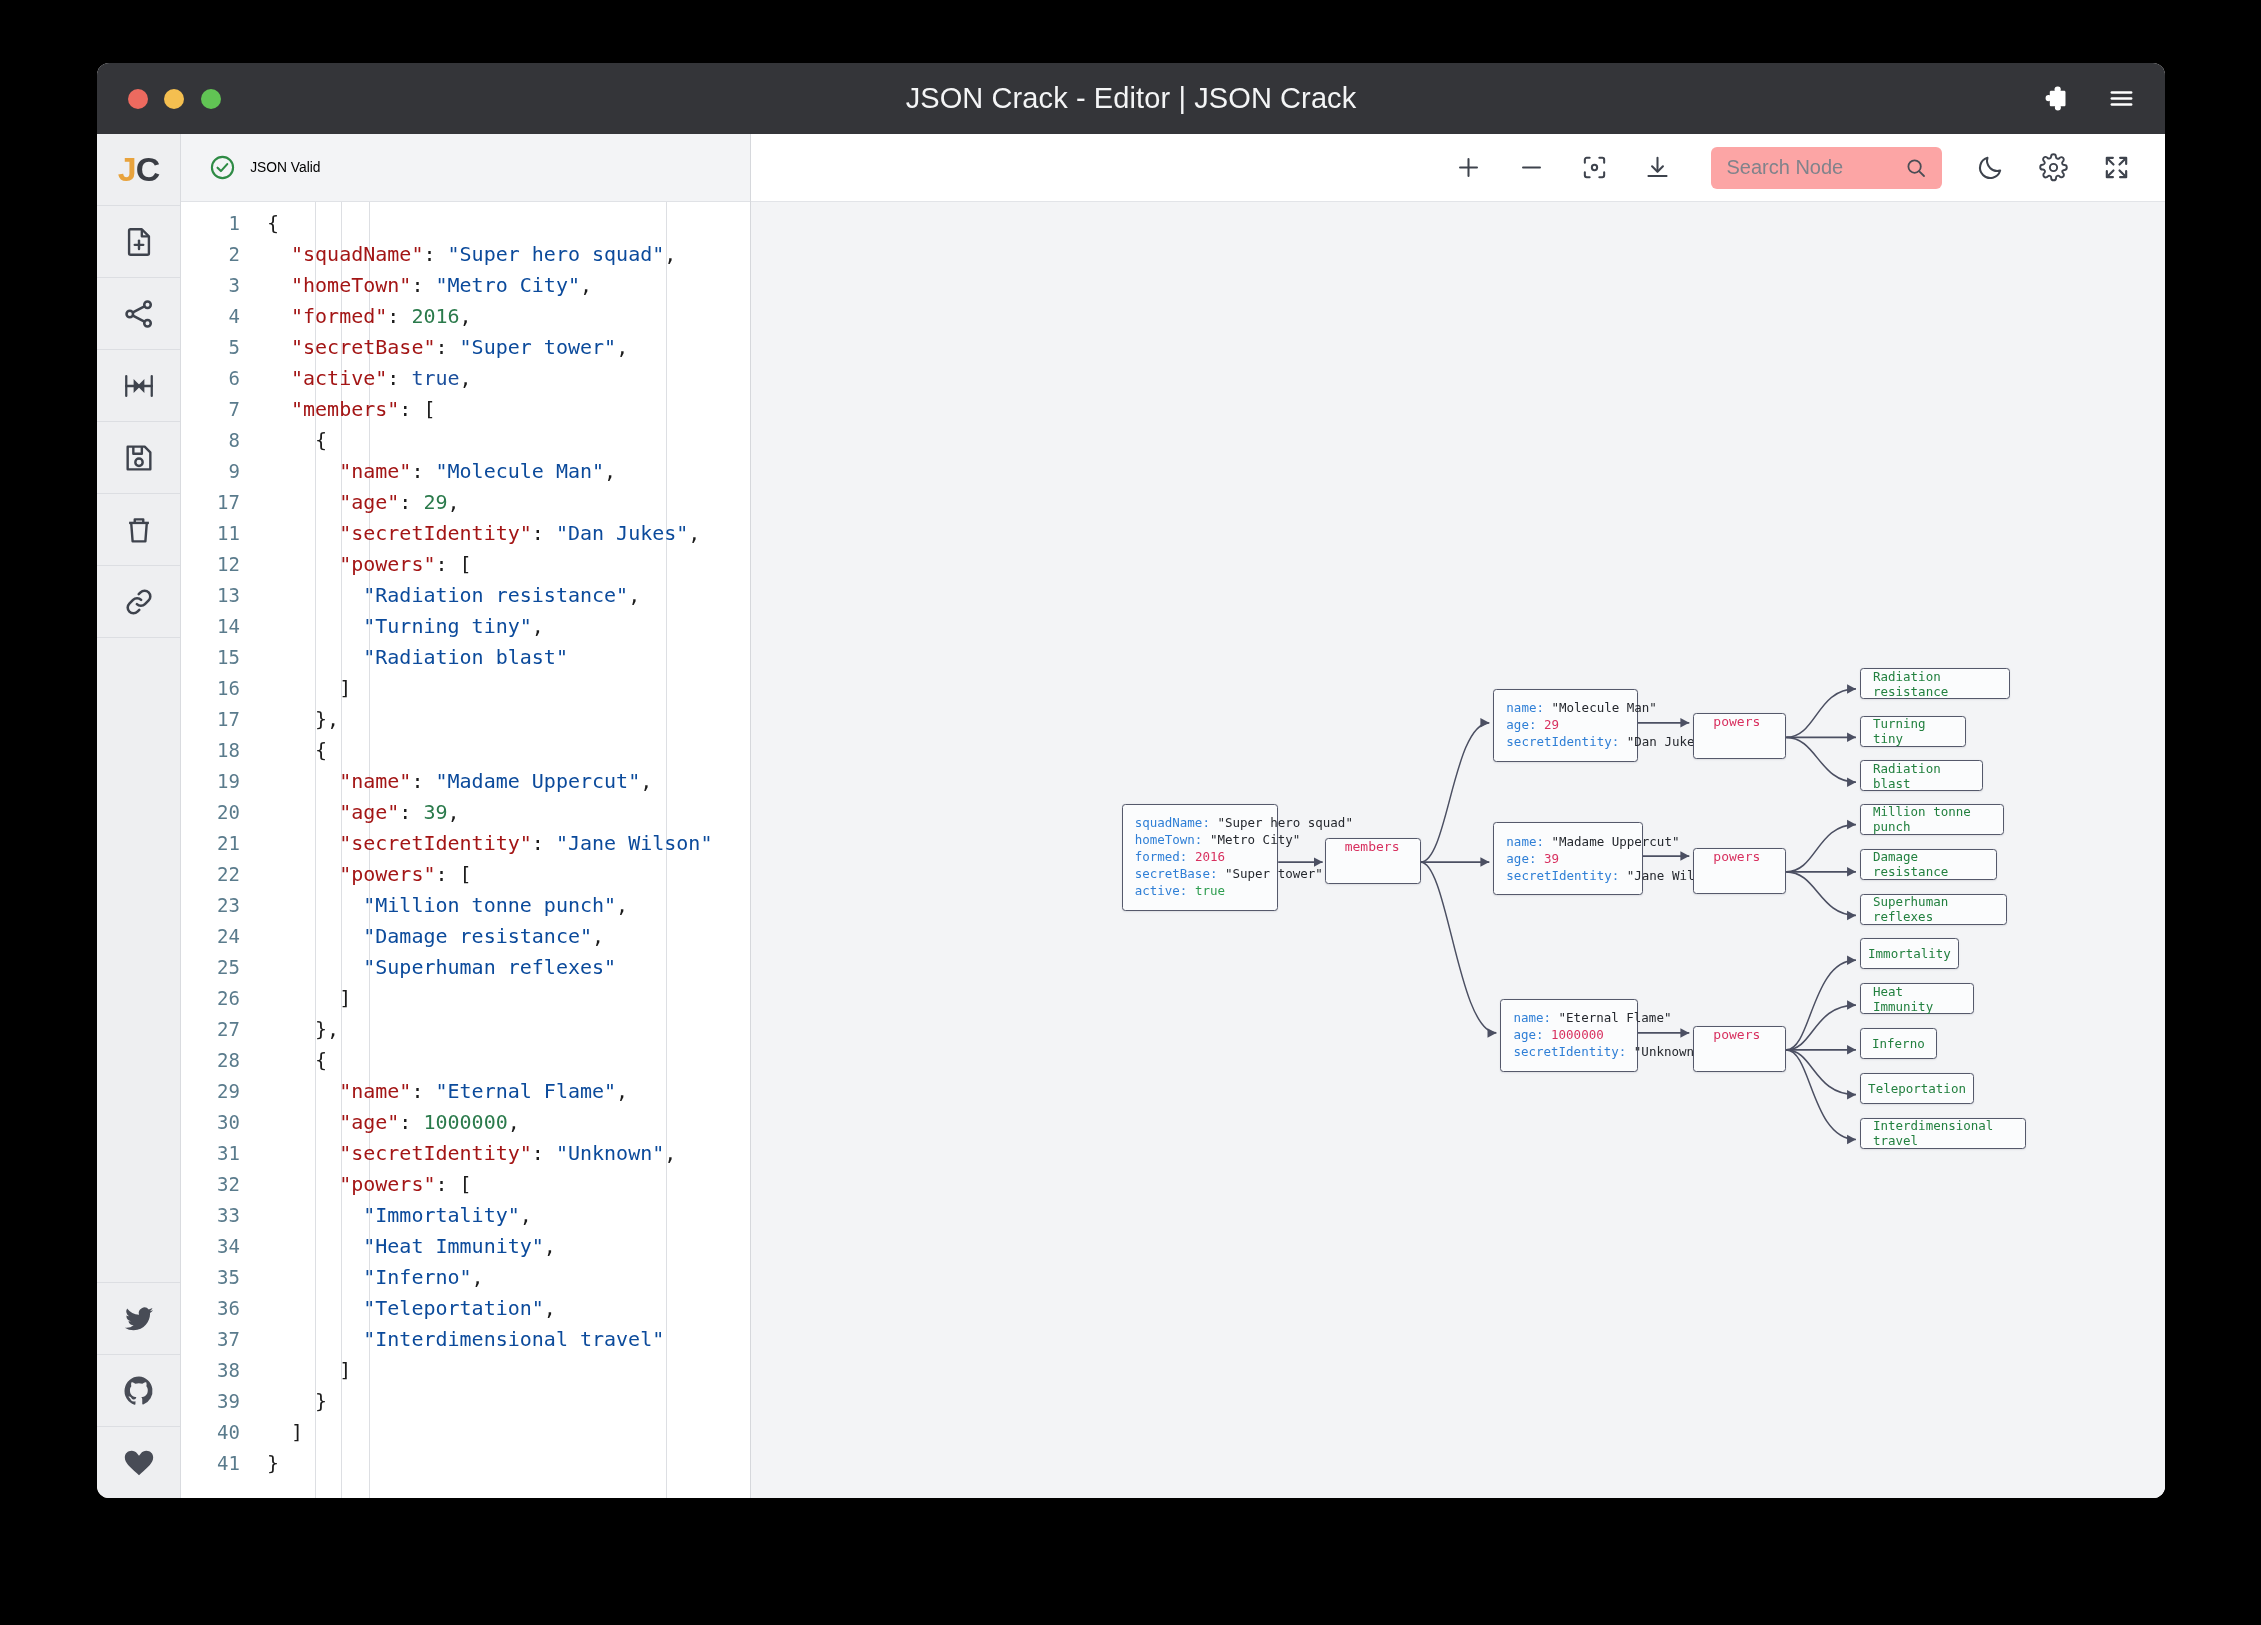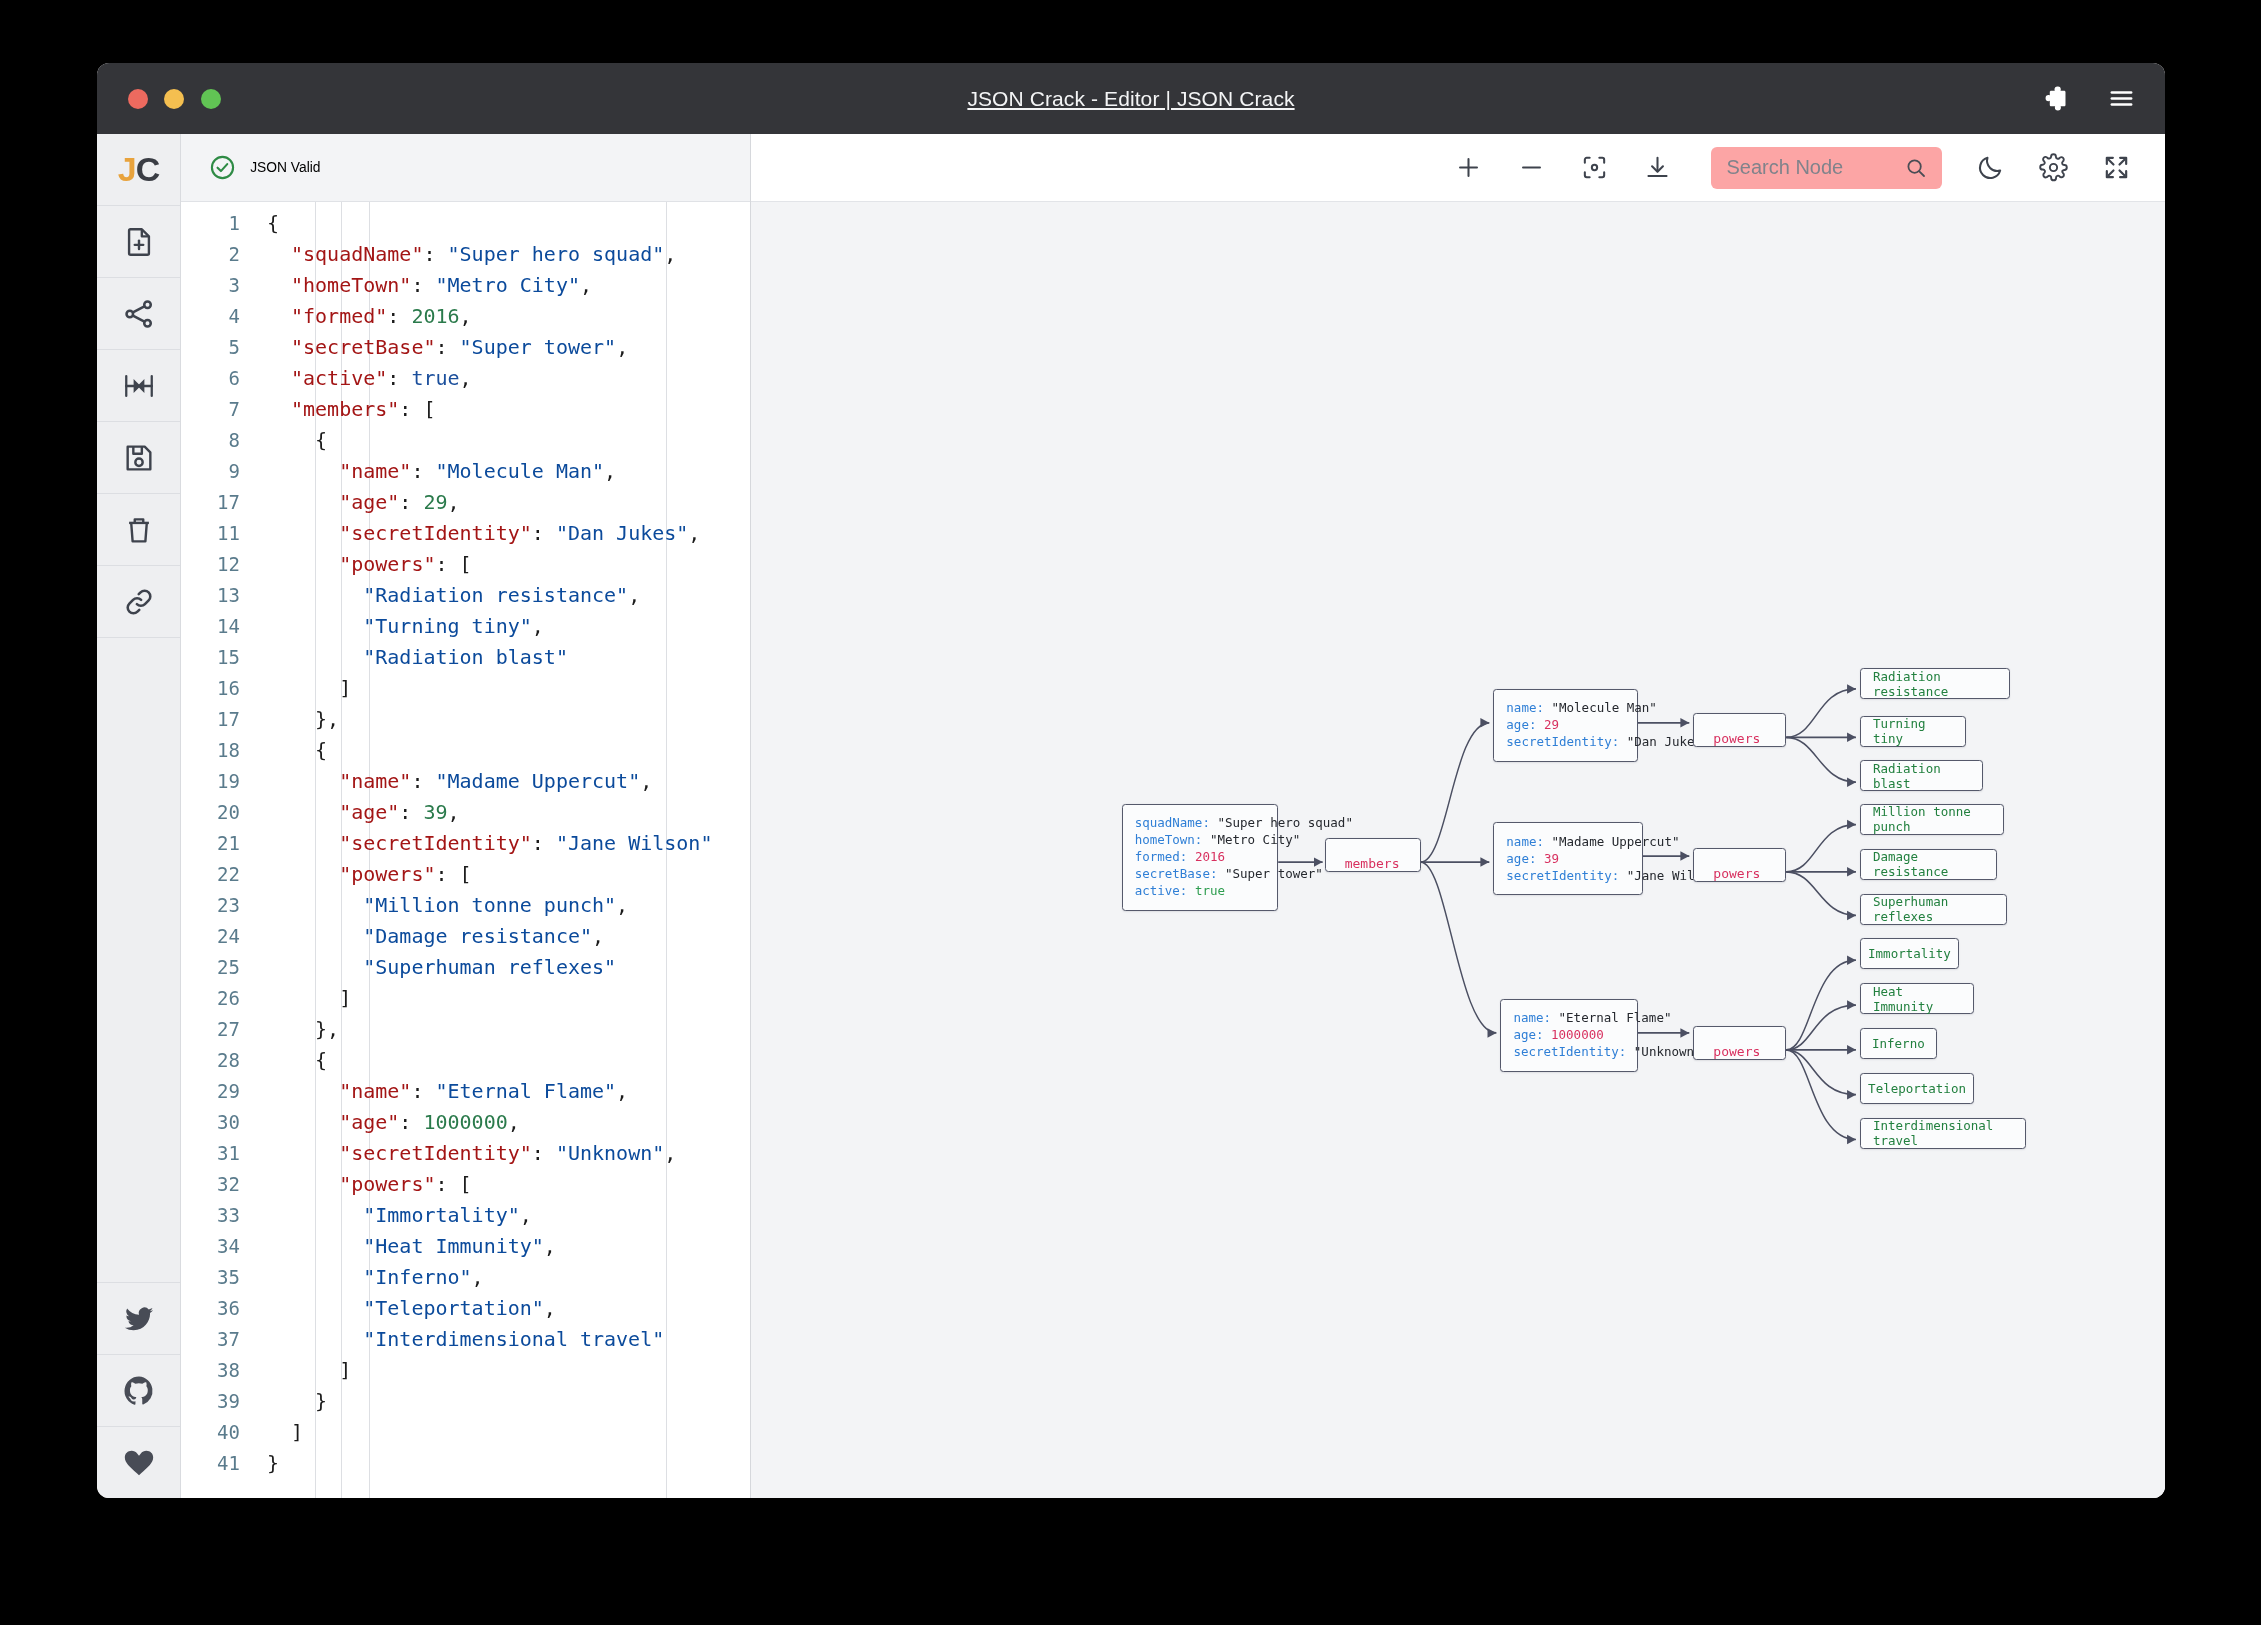--- a/index.html
+++ b/index.html
@@ -30,24 +30,23 @@
   }
   .traffic-lights { display: flex; gap: 16.4px; padding-left: 31px; }
   .tl { width: 20px; height: 20px; border-radius: 50%; }
   .tl.red { background: #ed6a5f; }
   .tl.yellow { background: #f4bf50; }
   .tl.green { background: #61c454; }
   #window-title {
     position: absolute; left: 0; right: 0;
     text-align: center;
     color: #f4f5f6;
-    font-size: 21px;
+    font-size: 29px;
     letter-spacing: 0.1px;
     pointer-events: none;
-    text-decoration: underline;
   }
   .titlebar-right {
     position: absolute; right: 29px;
     display: flex; align-items: center; gap: 38px;
   }
   .tb-icon { width: 29px; height: 29px; display: block; }
 
   
   #body { flex: 1 1 auto; display: flex; min-height: 0; }
 
@@ -203,22 +202,22 @@
 
   .node.leaf {
     display: flex; align-items: center; justify-content: center;
     height: 31px;
     color: #22803f;
     font-size: 12.5px;
     padding: 0 12px;
   }
 
   .node.array {
-    display: flex; align-items: flex-end;
-    height: 34px;
+    display: flex; align-items: flex-start;
+    height: 46px;
     overflow: hidden;
   }
   .node.array .lbl {
     display: flex; align-items: center; justify-content: center;
     padding: 0 19px;
     color: #d8305f;
     font-size: 13px;
     flex: 1 1 auto;
   }
   .node.array .collapse {

